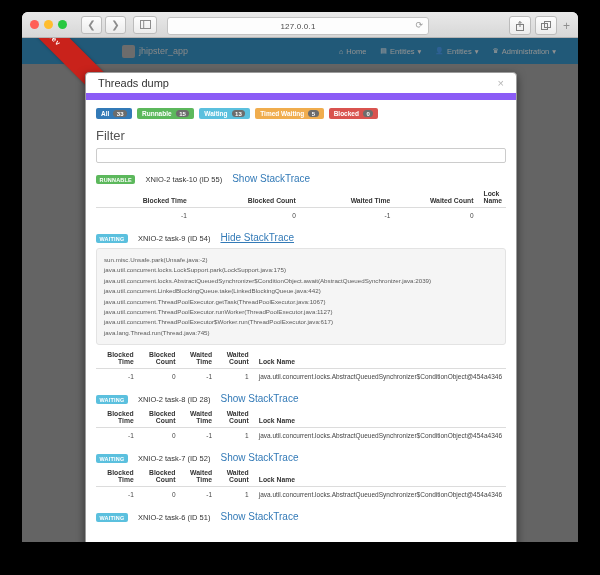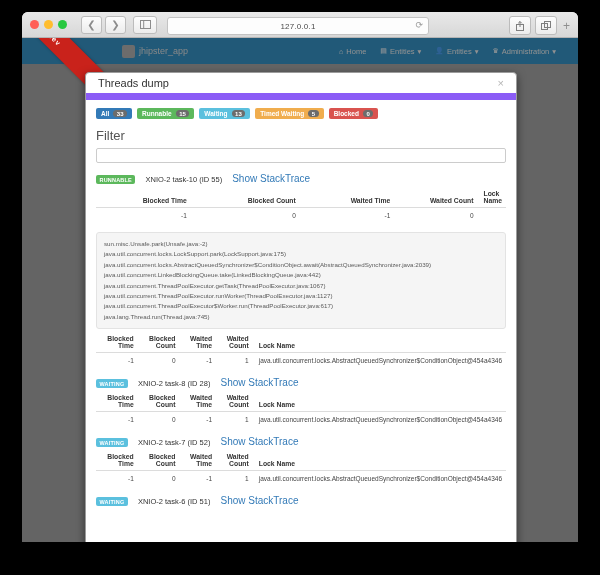--- a/index.html
+++ b/index.html
@@ -259,20 +259,25 @@
                   <td>-1</td>
                   <td>0</td>
                   <td class="lock"></td>
                 </tr>
               </tbody>
             </table>
           </div>
 
           
           <div class="thread">
+            <div class="thread-head">
+              <span class="tag t-waiting">WAITING</span>
+              <span class="thread-name">XNIO-2 task-9 (ID 54)</span>
+              <span class="stack-link open">Hide StackTrace</span>
+            </div>
             <div class="stackbox">
               <div class="stackline">sun.misc.Unsafe.park(Unsafe.java:-2)</div>
               <div class="stackline">java.util.concurrent.locks.LockSupport.park(LockSupport.java:175)</div>
               <div class="stackline">java.util.concurrent.locks.AbstractQueuedSynchronizer$ConditionObject.await(AbstractQueuedSynchronizer.java:2039)</div>
               <div class="stackline">java.util.concurrent.LinkedBlockingQueue.take(LinkedBlockingQueue.java:442)</div>
               <div class="stackline">java.util.concurrent.ThreadPoolExecutor.getTask(ThreadPoolExecutor.java:1067)</div>
               <div class="stackline">java.util.concurrent.ThreadPoolExecutor.runWorker(ThreadPoolExecutor.java:1127)</div>
               <div class="stackline">java.util.concurrent.ThreadPoolExecutor$Worker.run(ThreadPoolExecutor.java:617)</div>
               <div class="stackline">java.lang.Thread.run(Thread.java:745)</div>
             </div>

